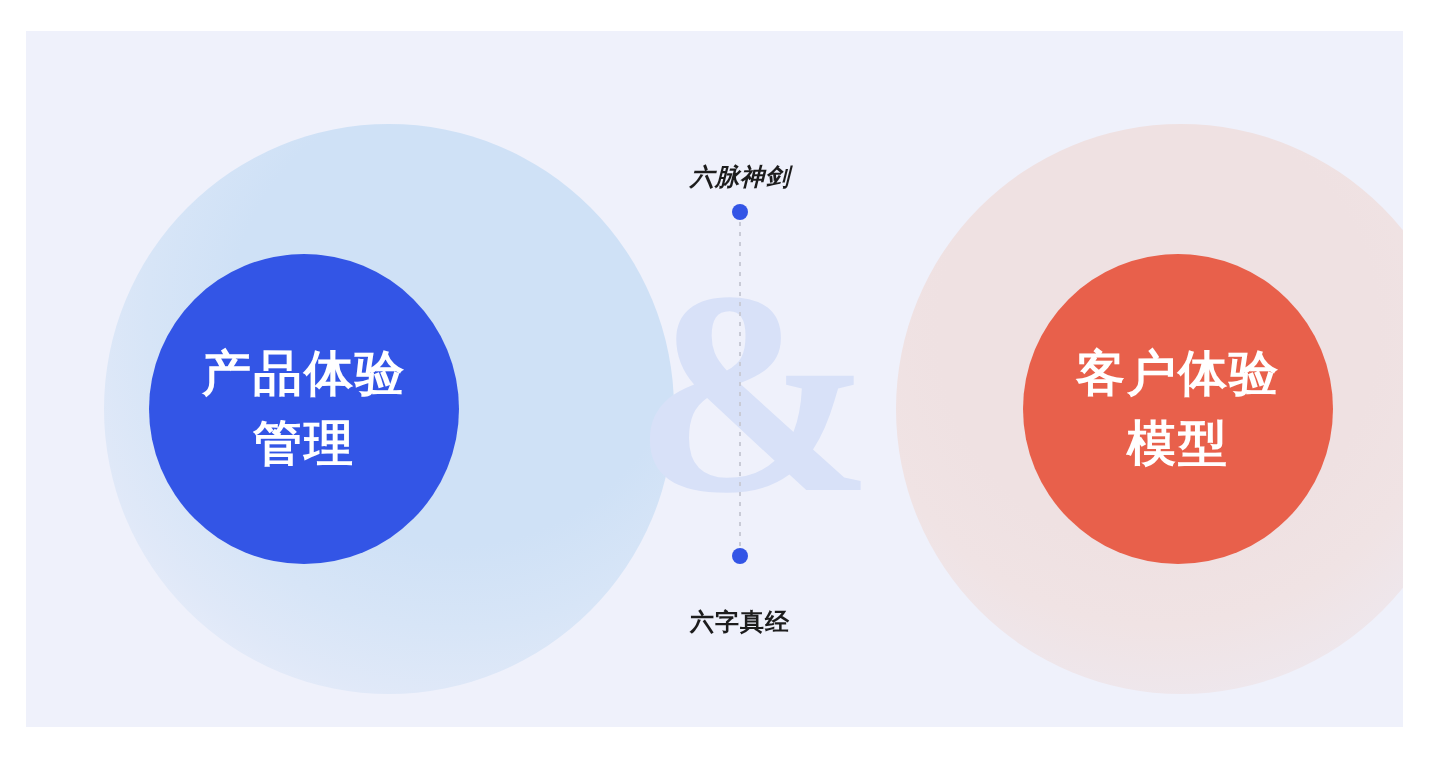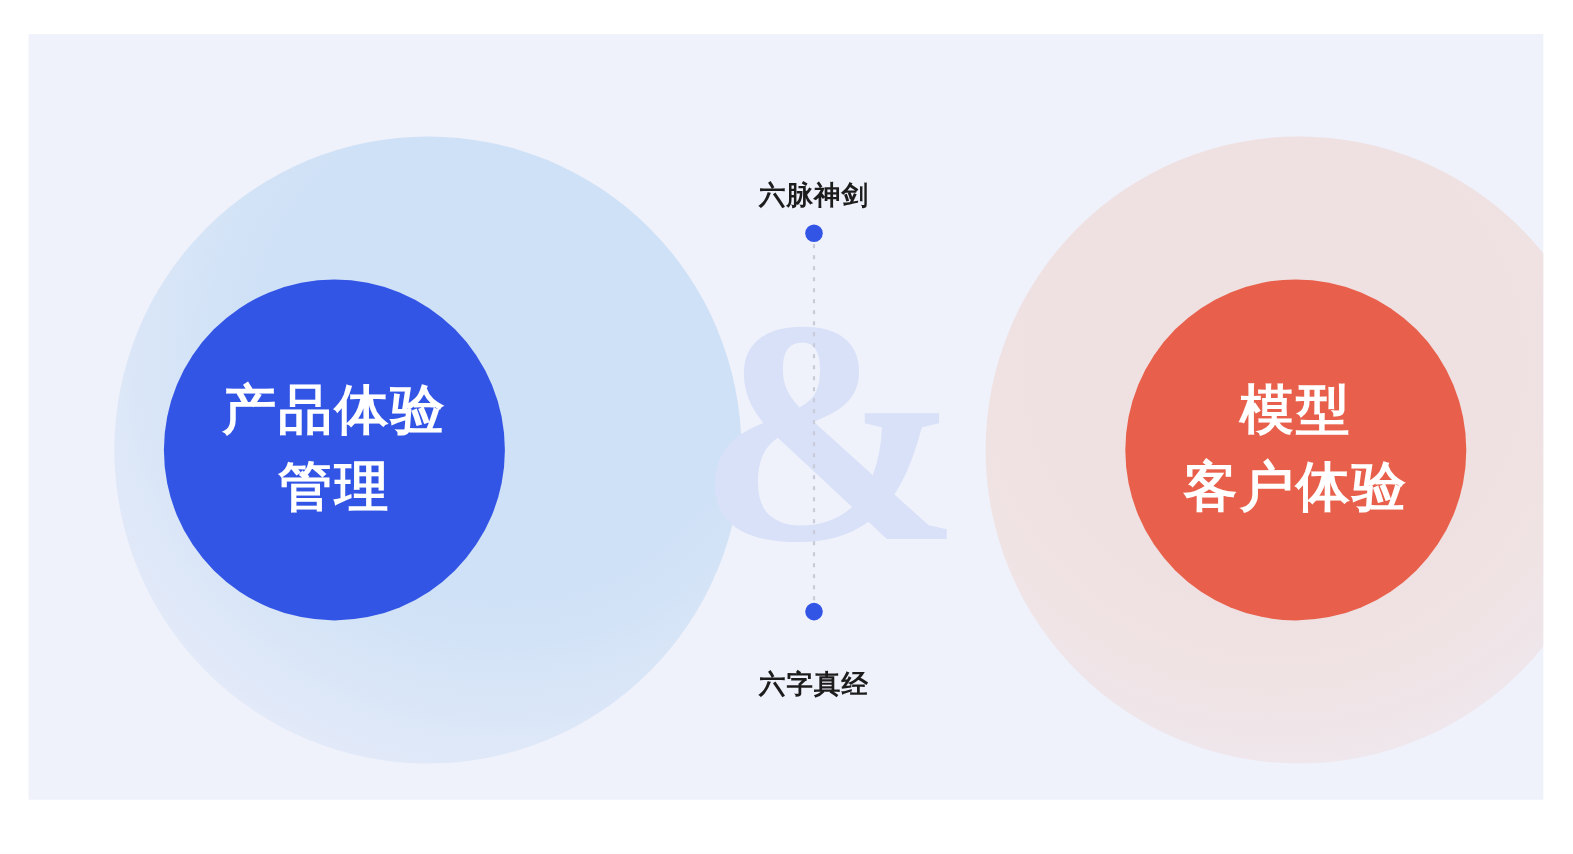--- a/index.html
+++ b/index.html
@@ -108,21 +108,21 @@
     position: absolute;
     left: 0;
     transform: translateX(-50%);
     font-size: 24px;
     font-weight: 700;
     color: #1c1c1c;
     letter-spacing: 1px;
     white-space: nowrap;
     text-align: center;
   }
-  #label-top   { top: 130px; }
+  #label-top   { top: 130px; font-style: italic; }
   #label-bottom{ top: 575px; }
 
   .node-dot {
     position: absolute;
     left: 0;
     width: 16px;
     height: 16px;
     margin-left: -8px;
     border-radius: 50%;
     background: #3355e6;
@@ -168,22 +168,22 @@
   <div id="panel">
 
     <div class="halo" id="halo-left"></div>
     <div class="core" id="core-left">
       <div class="core-line">产品体验</div>
       <div class="core-line">管理</div>
     </div>
 
     <div class="halo" id="halo-right"></div>
     <div class="core" id="core-right">
+      <div class="core-line">客户体验</div>
       <div class="core-line">模型</div>
-      <div class="core-line">客户体验</div>
     </div>
 
     <div id="center">
 
       <div id="ampersand">&amp;</div>
 
       <div class="node-label" id="label-top">六脉神剑</div>
 
       <div class="node-dot" id="dot-top"></div>
 

